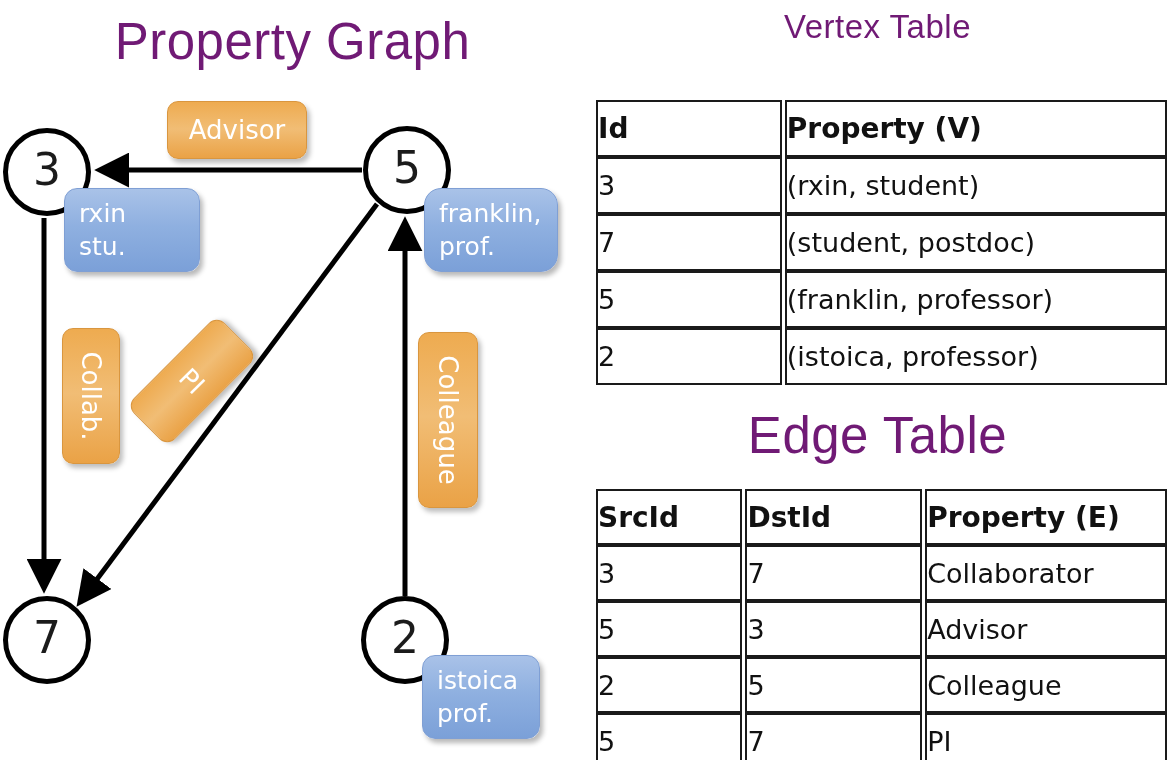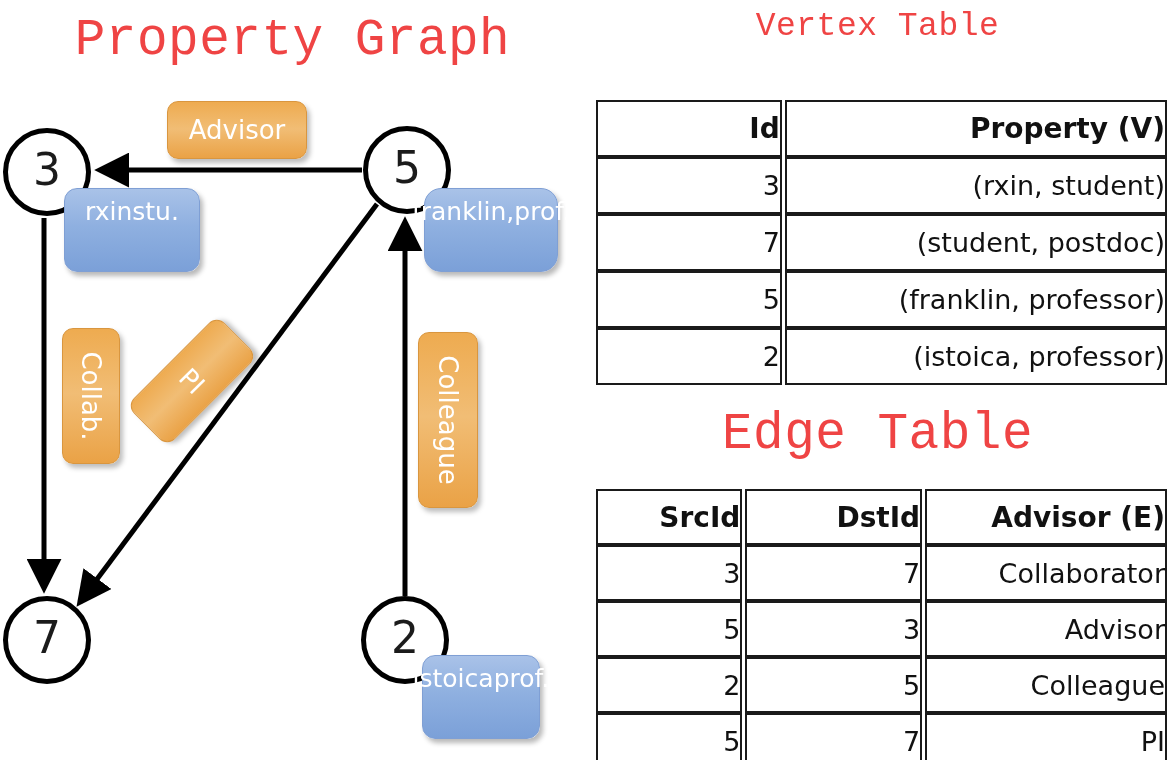--- a/index.html
+++ b/index.html
@@ -2,22 +2,22 @@
 <html><head>
 <meta charset="utf-8">
 <style>
   html,body{margin:0;padding:0;background:#ffffff;}
   body{width:1170px;height:760px;position:relative;overflow:hidden;
        font-family:"Liberation Sans","DejaVu Sans",sans-serif;color:#000;}
 
   
   .big-title{
     position:absolute;text-align:center;font-weight:400;
-    font-family:Liberation Mono, monospace;
-    letter-spacing:.5px;color:#ef4444;white-space:nowrap;
+    font-family:Liberation Sans, sans-serif;
+    letter-spacing:.5px;color:#701a75;white-space:nowrap;
   }
   #pg-title{left:0;top:12px;width:585px;font-size:51px;}
   #vt-title{left:585px;top:8px;width:585px;font-size:33px;}
   #et-title{left:585px;top:398px;width:585px;font-size:51px;margin-top:8px;}
 
   
   #graph{position:absolute;left:0;top:0;width:585px;height:760px;}
   #graph-svg{position:absolute;left:0;top:0;width:585px;height:760px;}
 
   .node{
@@ -28,21 +28,21 @@
     color:#1b1b1b;line-height:1;
   }
   .node span{position:relative;top:-2px;}
 
   
   .bubble{
     position:absolute;border-radius:13px;color:#fff;
     background:linear-gradient(180deg,#a9c2e8 0%,#8fb0e0 45%,#7ba0d8 100%);
     border:1px solid #7f9fd4;
     box-shadow:3px 4px 5px rgba(0,0,0,.28);
-    display:flex;flex-direction:row;justify-content:center;
+    display:flex;flex-direction:column;justify-content:center;
     padding:6px 14px;box-sizing:border-box;
     font-size:25px;line-height:1.32;
     font-family:"DejaVu Sans","Liberation Sans",sans-serif;
   }
   .bubble div{white-space:nowrap;}
 
   
   .elabel{
     position:absolute;border-radius:11px;color:#fff;
     background:linear-gradient(180deg,#eda martin 0%,#eda94f 100%);
@@ -57,21 +57,21 @@
     transform:rotate(90deg);white-space:nowrap;
   }
   .elabel .rtext{white-space:nowrap;}
 
   
   table.grid{
     position:absolute;border-collapse:separate;border-spacing:3px 0;
     font-family:"DejaVu Sans","Liberation Sans",sans-serif;
   }
   table.grid td,table.grid th{
-    border:2px solid #1a1a1a;background:#fff;text-align:right;
+    border:2px solid #1a1a1a;background:#fff;text-align:left;
     font-weight:400;font-size:27px;color:#111;padding:0;
   }
   table.grid th{font-weight:700;font-size:28px;}
   td.blue,th.blue{background:#d5dff0;}
   td.orange,th.orange{background:#f7dfc4;}
 
   #vertex-table{left:593px;top:100px;}
   #vertex-table .c-id{width:183px;height:53px;}
   #vertex-table .c-prop{width:380px;height:53px;}
 
@@ -172,21 +172,21 @@
     <td class="c-prop blue">(istoica, professor)</td>
   </tr>
 </tbody>
   </table>
 
 <table class="grid" id="edge-table">
   <tbody>
       <tr>
     <th class="c-src">SrcId</th>
     <th class="c-dst">DstId</th>
-    <th class="c-eprop orange">Advisor (E)</th>
+    <th class="c-eprop orange">Property (E)</th>
   </tr>
   <tr>
     <td class="c-src">3</td>
     <td class="c-dst">7</td>
     <td class="c-eprop orange">Collaborator</td>
   </tr>
   <tr>
     <td class="c-src">5</td>
     <td class="c-dst">3</td>
     <td class="c-eprop orange">Advisor</td>

